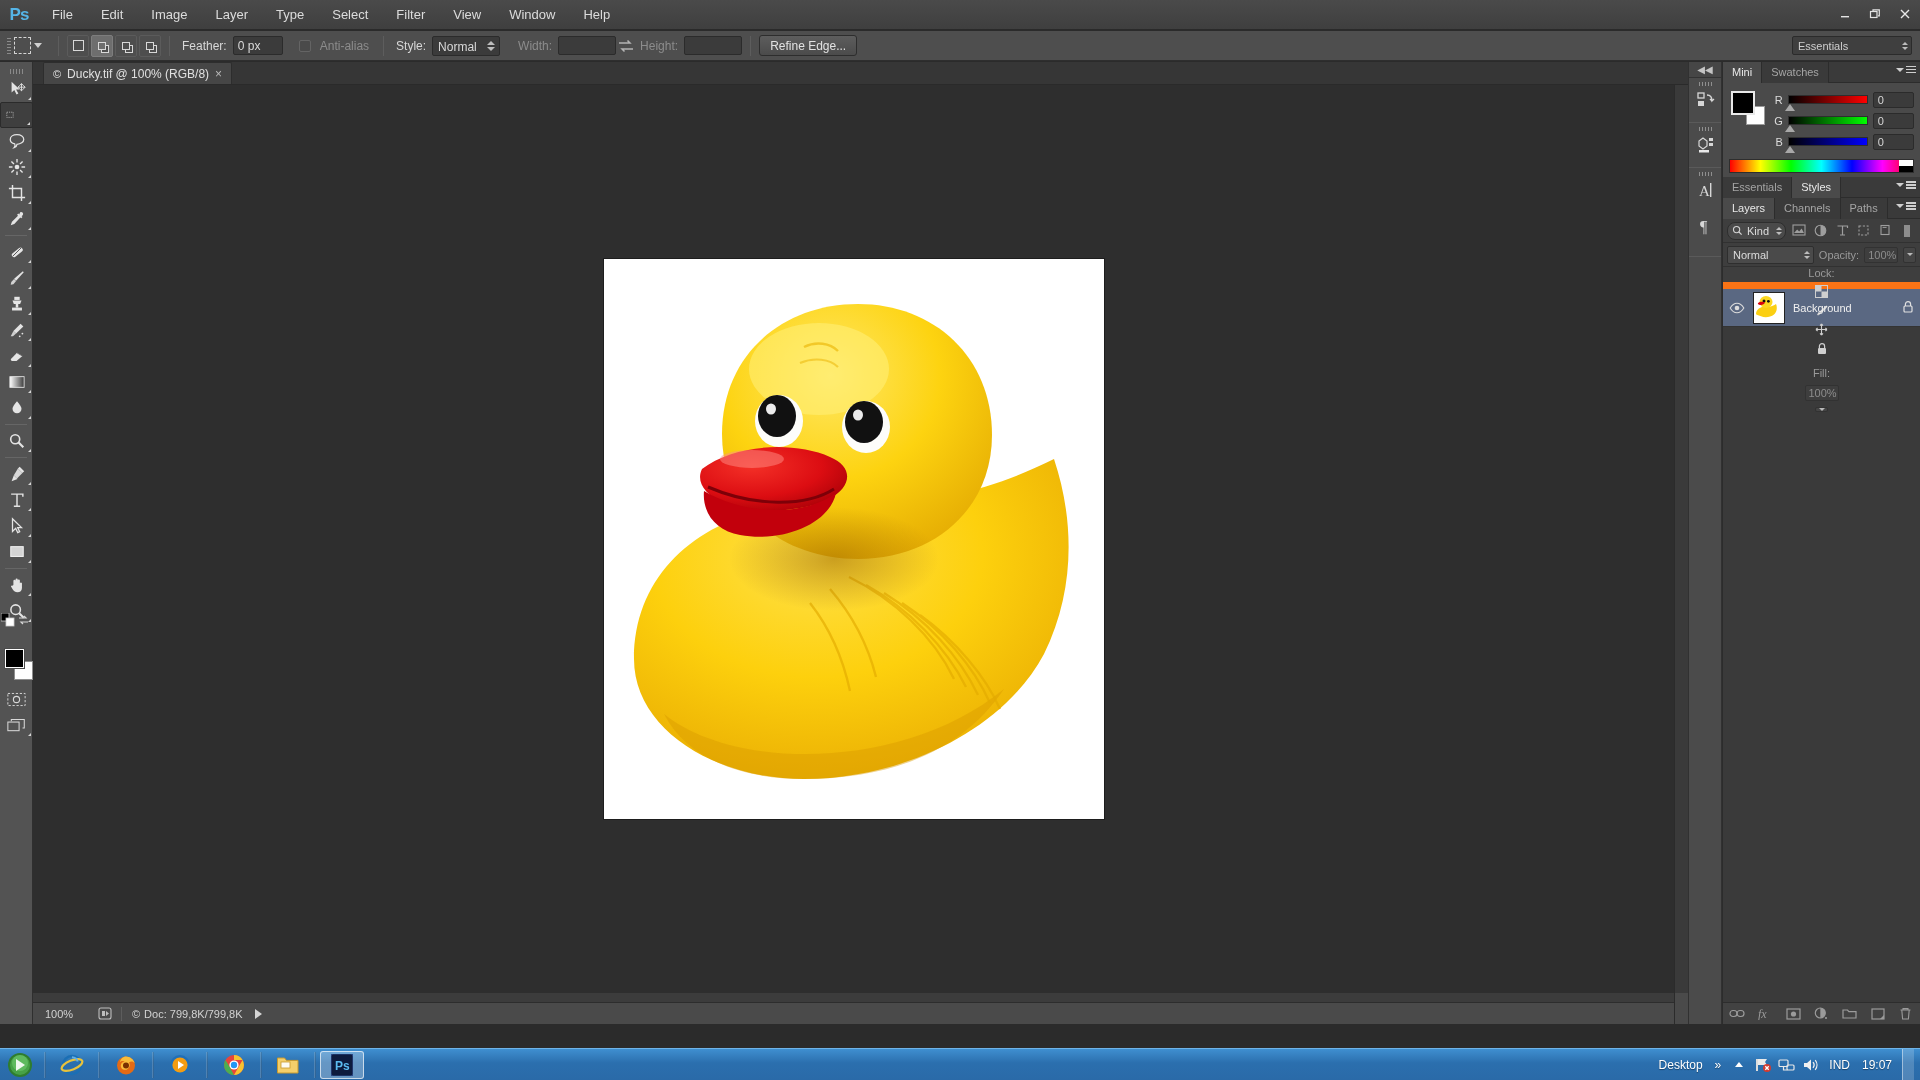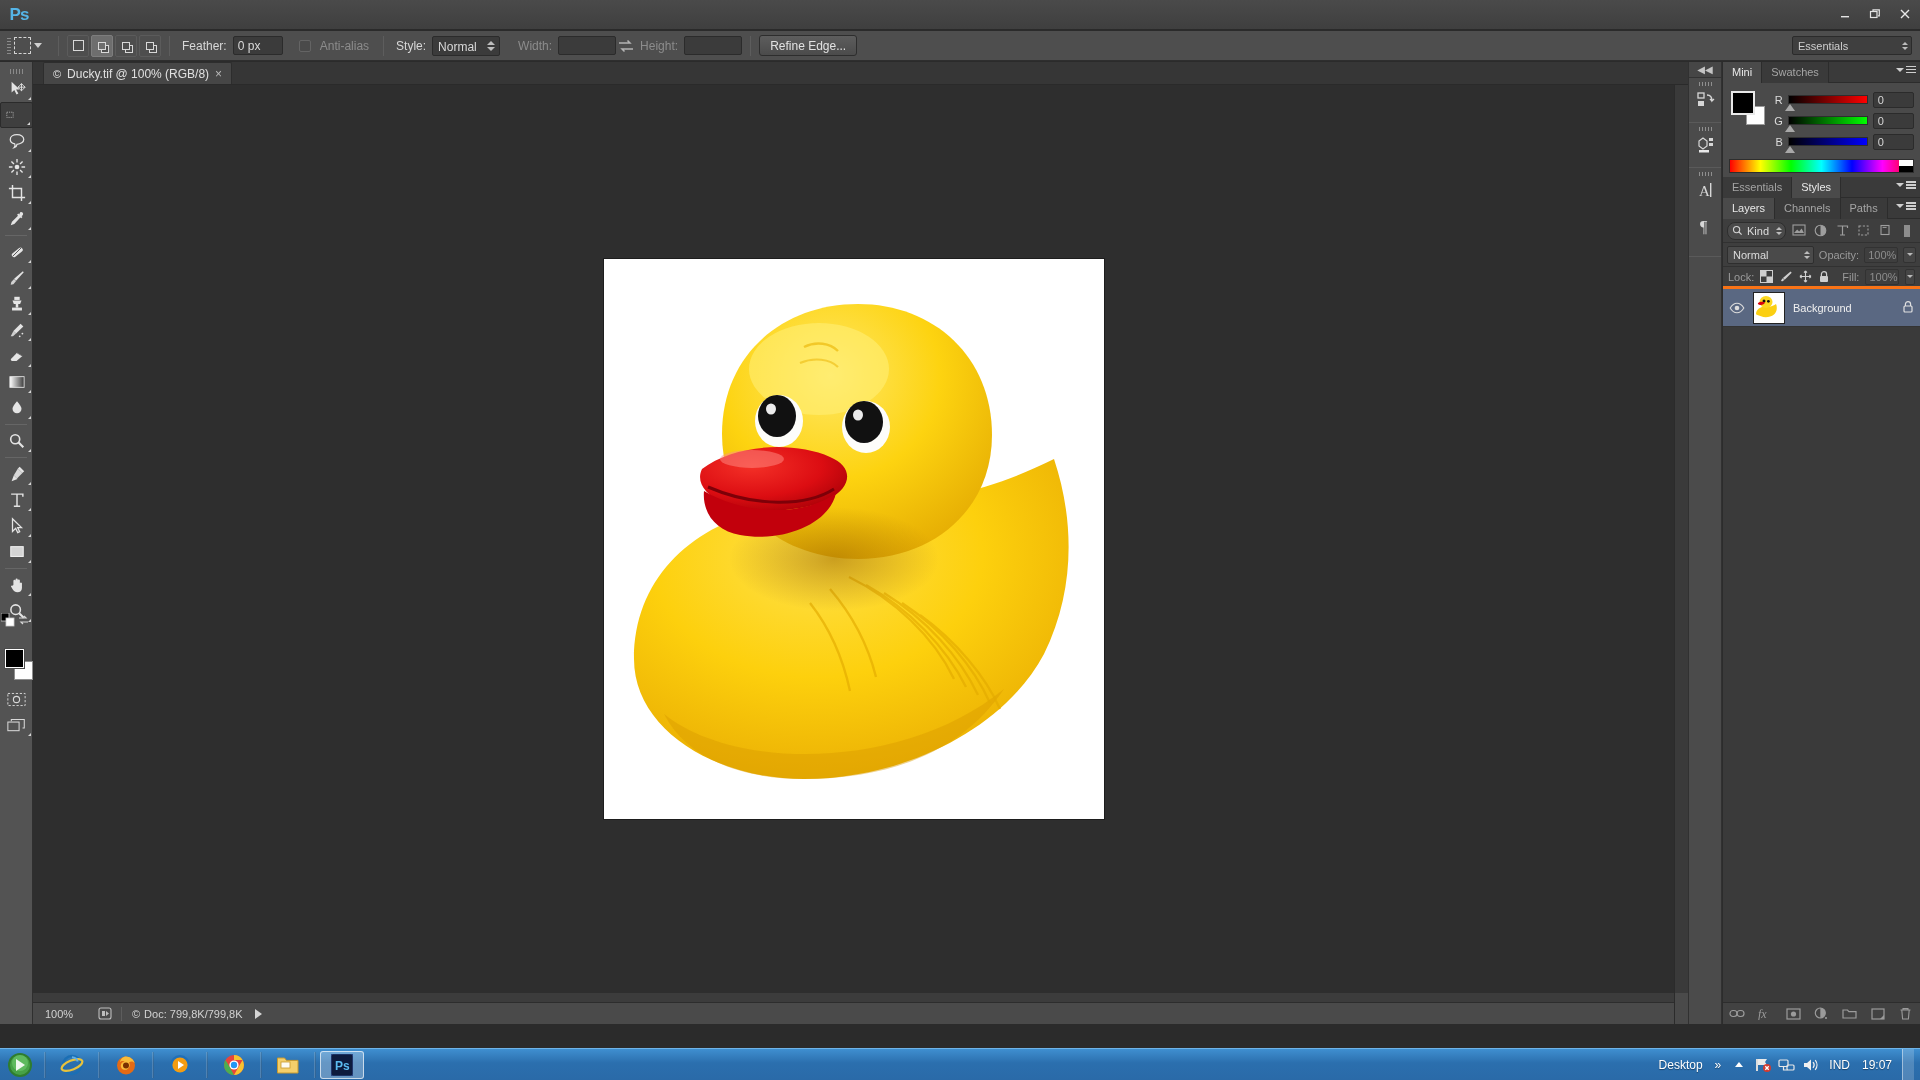--- a/index.html
+++ b/index.html
@@ -238,21 +238,21 @@
   .blendsel .arrows{position:absolute;right:3px;top:50%;transform:translateY(-50%);display:flex;flex-direction:column;gap:2px;}
   .blendsel .arrows i{display:block;width:0;height:0;border-left:3px solid transparent;border-right:3px solid transparent;}
   .blendsel .arrows i:first-child{border-bottom:3px solid #bdbdbd;}
   .blendsel .arrows i:last-child{border-top:3px solid #bdbdbd;}
   .lbl-dim{ font-size:11px; color:#9a9a9a; }
   .opval{ background:#3e3e3e;border:1px solid #323232;border-radius:2px;width:34px;height:16px;
     font-size:11px;color:#8d8d8d;padding:0 3px;line-height:15px;text-align:left;}
   .tiny-tri{ width:13px;height:16px;border:1px solid #323232;border-radius:2px;background:#454545;
     display:flex;align-items:center;justify-content:center;}
   .tiny-tri i{width:0;height:0;border-left:3px solid transparent;border-right:3px solid transparent;border-top:3px solid #b9b9b9;}
-  .lockrow{ display:flex;align-items:center;height:22px;padding:0 5px;gap:6px;border-bottom:3px solid #f97316;}
+  .lockrow{ display:flex;align-items:center;height:22px;padding:0 5px;gap:6px;border-bottom:7px solid #f97316;flex-direction:column;}
   .lock-ico{width:14px;height:14px;display:flex;align-items:center;justify-content:center;color:#cfcfcf;}
   .layerlist{ background:#404040; }
   .layerrow{
     display:flex; align-items:center; height:38px; background:#5a6882;
     border-bottom:1px solid #343434; padding:0 6px; gap:8px;
   }
   .eye{ width:16px;height:16px; display:flex;align-items:center;justify-content:center; color:#d8d8d8; }
   .thumb{ width:32px;height:32px; border:1px solid #222; background:#fff; position:relative; overflow:hidden;}
   .lname{ font-size:11px; color:#f0f0f0; flex:1; }
   .lockico{ color:#d6d6d6; }
@@ -292,20 +292,32 @@
   .clock{ color:#fff; font-size:12px; padding:0 10px 0 6px; text-shadow:0 1px 1px rgba(0,0,0,.4);}
   .showdesk{ width:12px;height:32px; background:rgba(255,255,255,.18); border-left:1px solid rgba(255,255,255,.45);}
 </style>
 </head>
 <body>
 
 <div class="app">
 
   <div class="titlebar">
     <div class="ps-logo">Ps</div>
+    <div class="menubar">
+      <div class="menu-item">File</div>
+      <div class="menu-item">Edit</div>
+      <div class="menu-item">Image</div>
+      <div class="menu-item">Layer</div>
+      <div class="menu-item">Type</div>
+      <div class="menu-item">Select</div>
+      <div class="menu-item">Filter</div>
+      <div class="menu-item">View</div>
+      <div class="menu-item">Window</div>
+      <div class="menu-item">Help</div>
+    </div>
     <div class="win-btns">
       <div class="win-btn">
         <svg width="12" height="12" viewBox="0 0 12 12">
             <rect x="2" y="8" width="8" height="1.4" fill="#e4e4e4"></rect>
           </svg>
       </div>
       <div class="win-btn">
         <svg width="12" height="12" viewBox="0 0 12 12">
           <rect x="1.5" y="3.5" width="6.5" height="6" fill="none" stroke="#e4e4e4" stroke-width="1.2"></rect>
           <path d="M4 3.2V1.8h6.3v6h-1.4" fill="none" stroke="#e4e4e4" stroke-width="1.2"></path>

